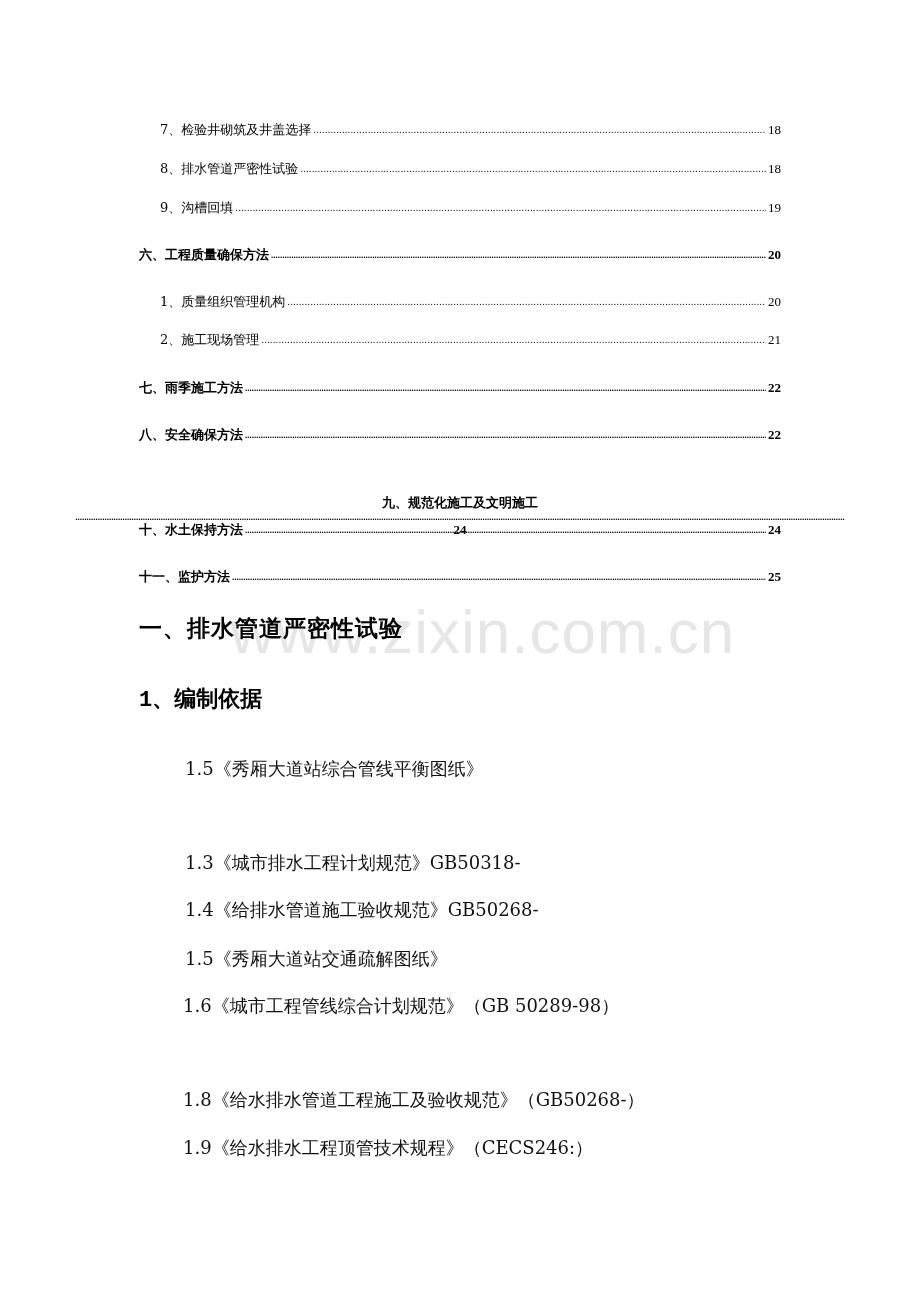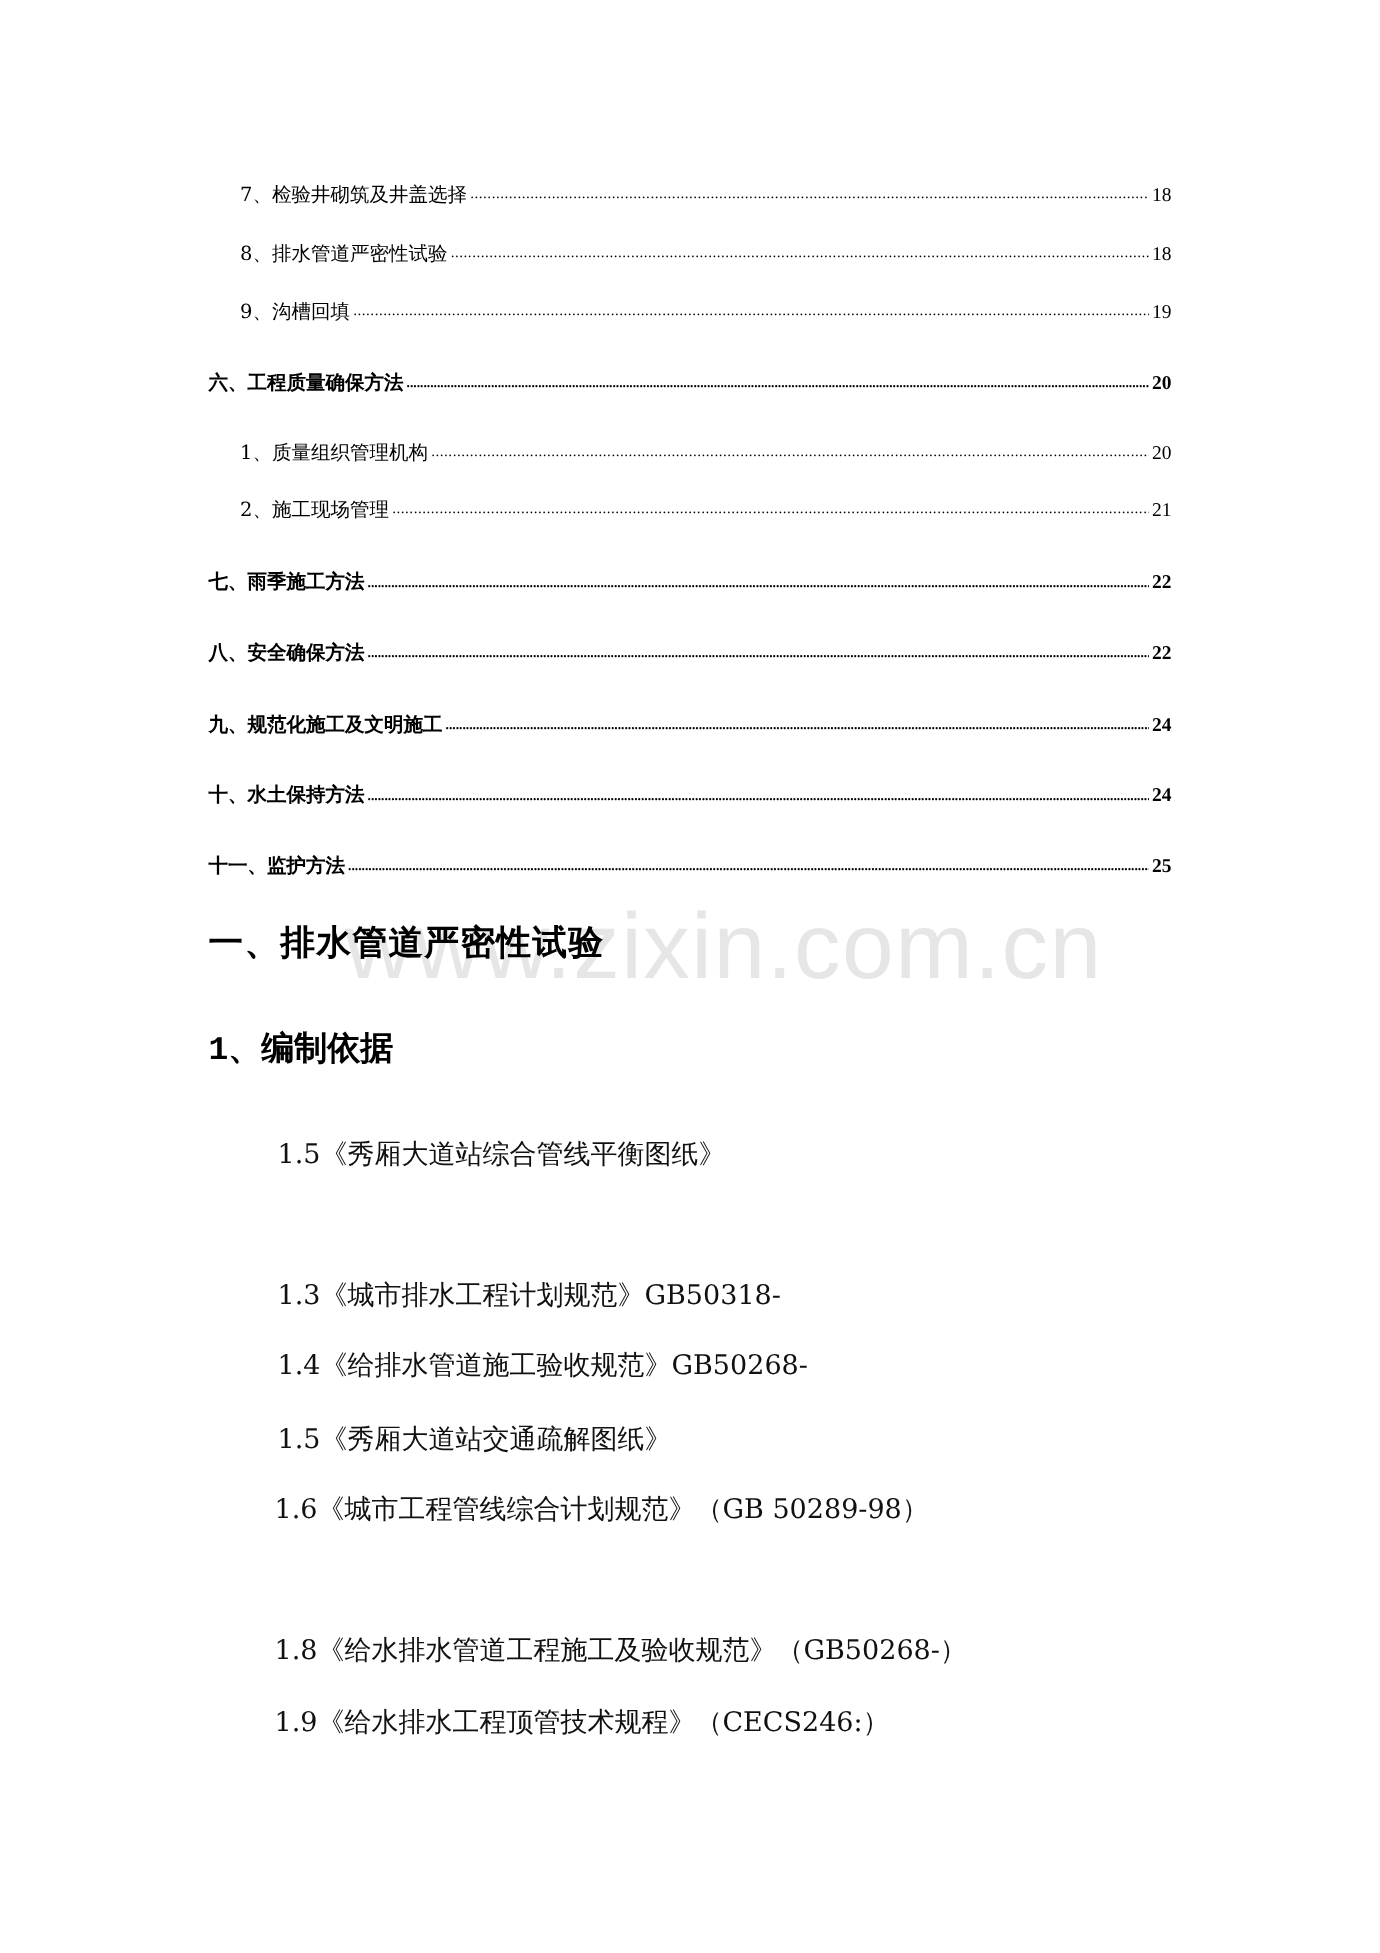--- a/index.html
+++ b/index.html
@@ -67,21 +67,21 @@
   <div class="toc-row main" style="top:379px;">
     <span class="toc-label">七、雨季施工方法</span>
     <span class="toc-dots"></span>
     <span class="toc-page">22</span>
   </div>
   <div class="toc-row main" style="top:426px;">
     <span class="toc-label">八、安全确保方法</span>
     <span class="toc-dots"></span>
     <span class="toc-page">22</span>
   </div>
-  <div class="toc-row main" style="top:474px;">
+  <div class="toc-row main" style="top:494px;flex-direction:column;">
     <span class="toc-label">九、规范化施工及文明施工</span>
     <span class="toc-dots"></span>
     <span class="toc-page">24</span>
   </div>
   <div class="toc-row main" style="top:521px;">
     <span class="toc-label">十、水土保持方法</span>
     <span class="toc-dots"></span>
     <span class="toc-page">24</span>
   </div>
   <div class="toc-row main" style="top:568px;">

